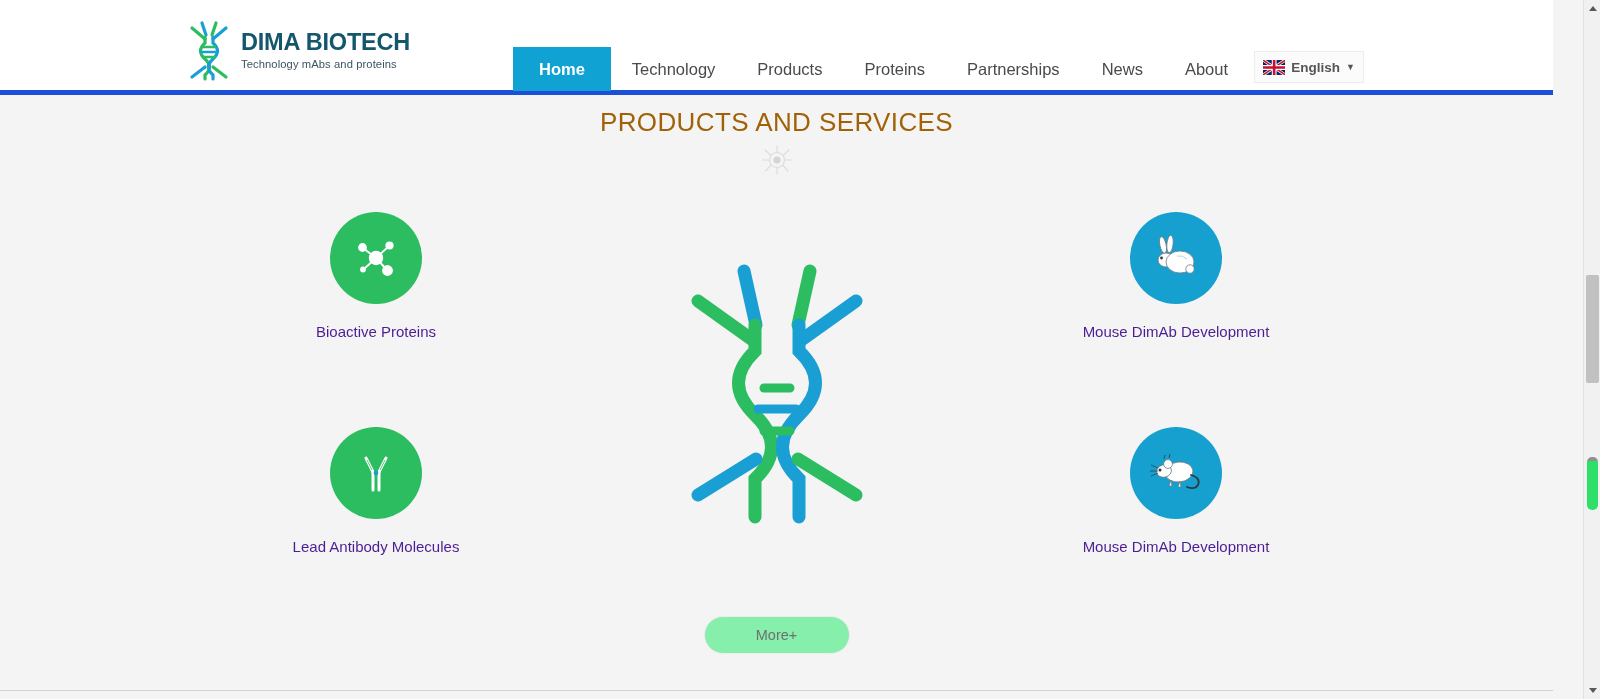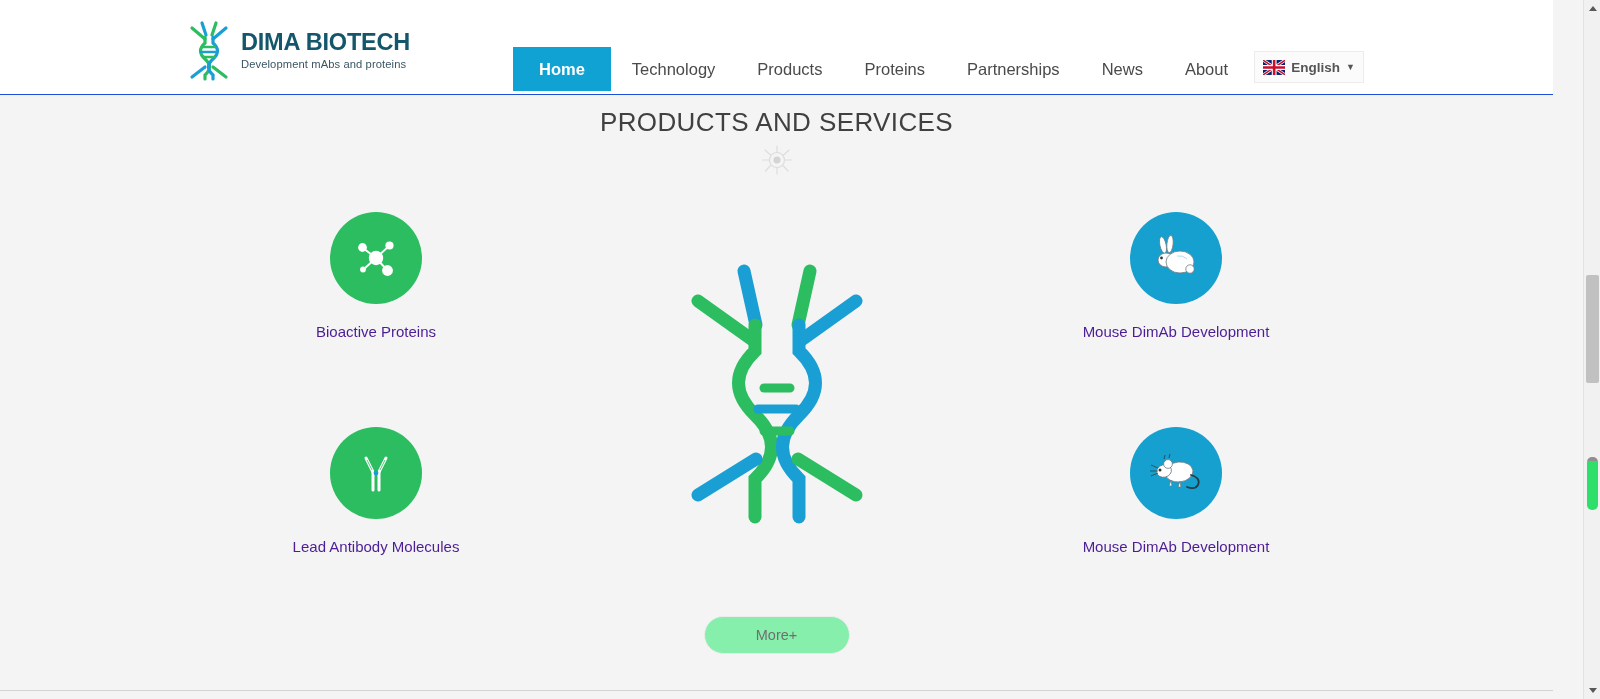--- a/index.html
+++ b/index.html
@@ -19,21 +19,21 @@
     width: 1553px; height: 699px;
     background: #f4f4f4;
     overflow: hidden;
   }
 
   
   .header {
     position: relative;
     width: 1553px; height: 95px;
     background: #ffffff;
-    border-bottom: 1px solid #1d4ed8;
+    border-bottom: 5px solid #1d4ed8;
   }
   .logo-wrap {
     position: absolute; left: 186px; top: 17px;
     display: flex; align-items: center; gap: 9px;
   }
   .logo-mark { width: 46px; height: 66px; display: block; }
   .logo-text { display: flex; flex-direction: column; justify-content: center; }
   .logo-title {
     font-size: 23.5px; font-weight: bold; color: #14566b;
     letter-spacing: -0.2px; line-height: 1.1; white-space: nowrap;
@@ -87,21 +87,21 @@
   }
   .flag { width: 23px; height: 15px; display: block; }
   .lang-label { font-size: 13.5px; color: #555; }
   .lang-caret { font-size: 9px; color: #555; margin-left: auto; }
 
   
   .main { position: relative; width: 1553px; height: 604px; }
 
   .section-title {
     position: absolute; left: 0; top: 12px; width: 1553px;
-    text-align: center; font-size: 26px; color: #404040;
+    text-align: center; font-size: 26px; color: #a16207;
     letter-spacing: 0.4px; font-weight: normal;
   }
   .title-ornament {
     position: absolute; left: 50%; top: 48px;
     transform: translateX(-50%);
     width: 40px; height: 34px; opacity: 0.85;
   }
 
   .feature {
     position: absolute; width: 300px;
@@ -196,21 +196,21 @@
             <path d="M27 20 L27 26 Q36 34 27 42 Q18 50 27 58 L27 62" stroke="#1a9fd4"></path>
             <path d="M6 60 L19 50" stroke="#1a9fd4"></path>
             <path d="M40 60 L27 50" stroke="#2bbd5f"></path>
             <path d="M17 30 L29 30" stroke="#2bbd5f" stroke-width="2.4"></path>
             <path d="M15 35 L31 35" stroke="#1a9fd4" stroke-width="2.4"></path>
             <path d="M17 40 L29 40" stroke="#2bbd5f" stroke-width="2.4"></path>
           </g>
         </svg>
         <div class="logo-text">
           <div class="logo-title">DIMA BIOTECH</div>
-          <div class="logo-sub">Development mAbs and proteins</div>
+          <div class="logo-sub">Technology mAbs and proteins</div>
         </div>
       </div>
 
       <nav class="nav">
         <div class="nav-item active">Home</div>
         <div class="nav-item">Technology</div>
         <div class="nav-item">Products</div>
         <div class="nav-item">Proteins</div>
         <div class="nav-item">Partnerships</div>
         <div class="nav-item">News</div>

